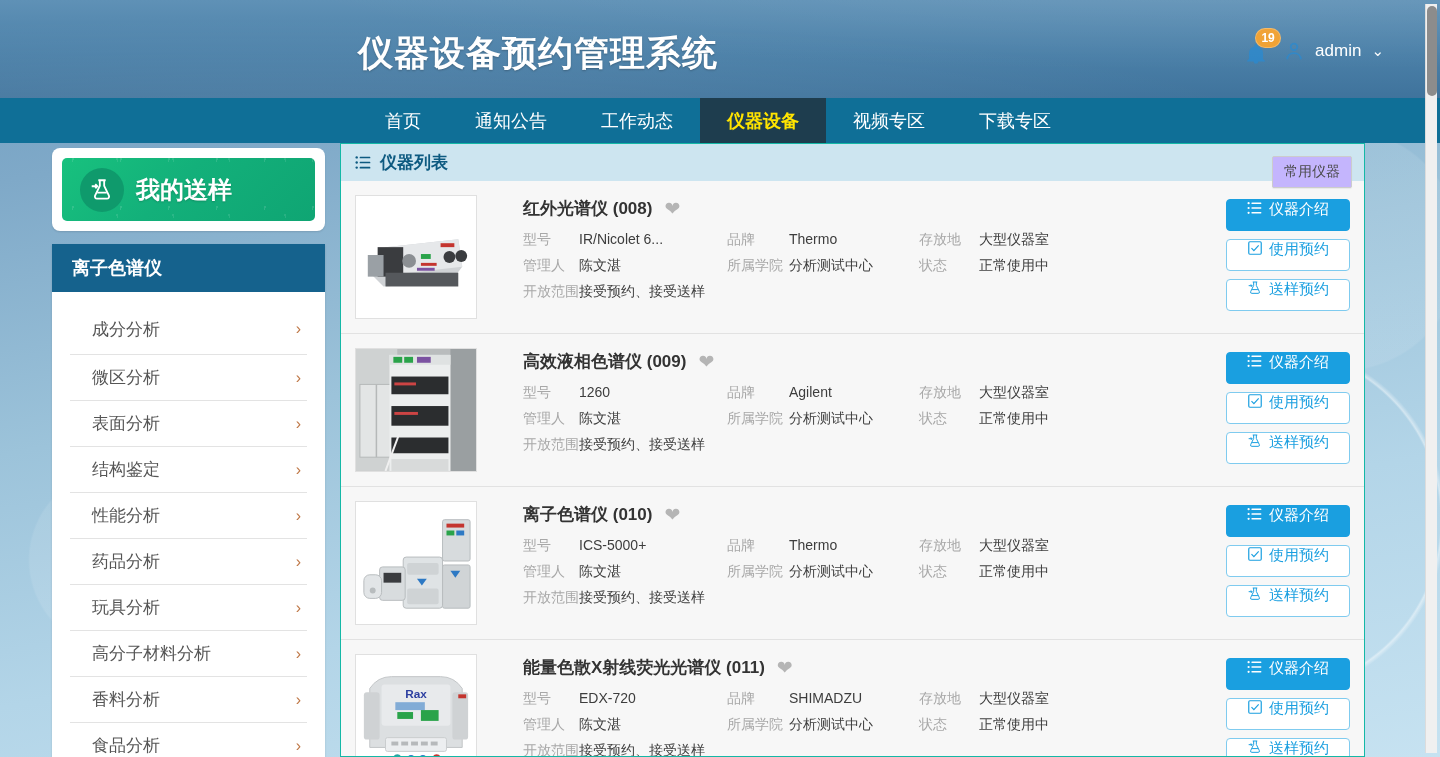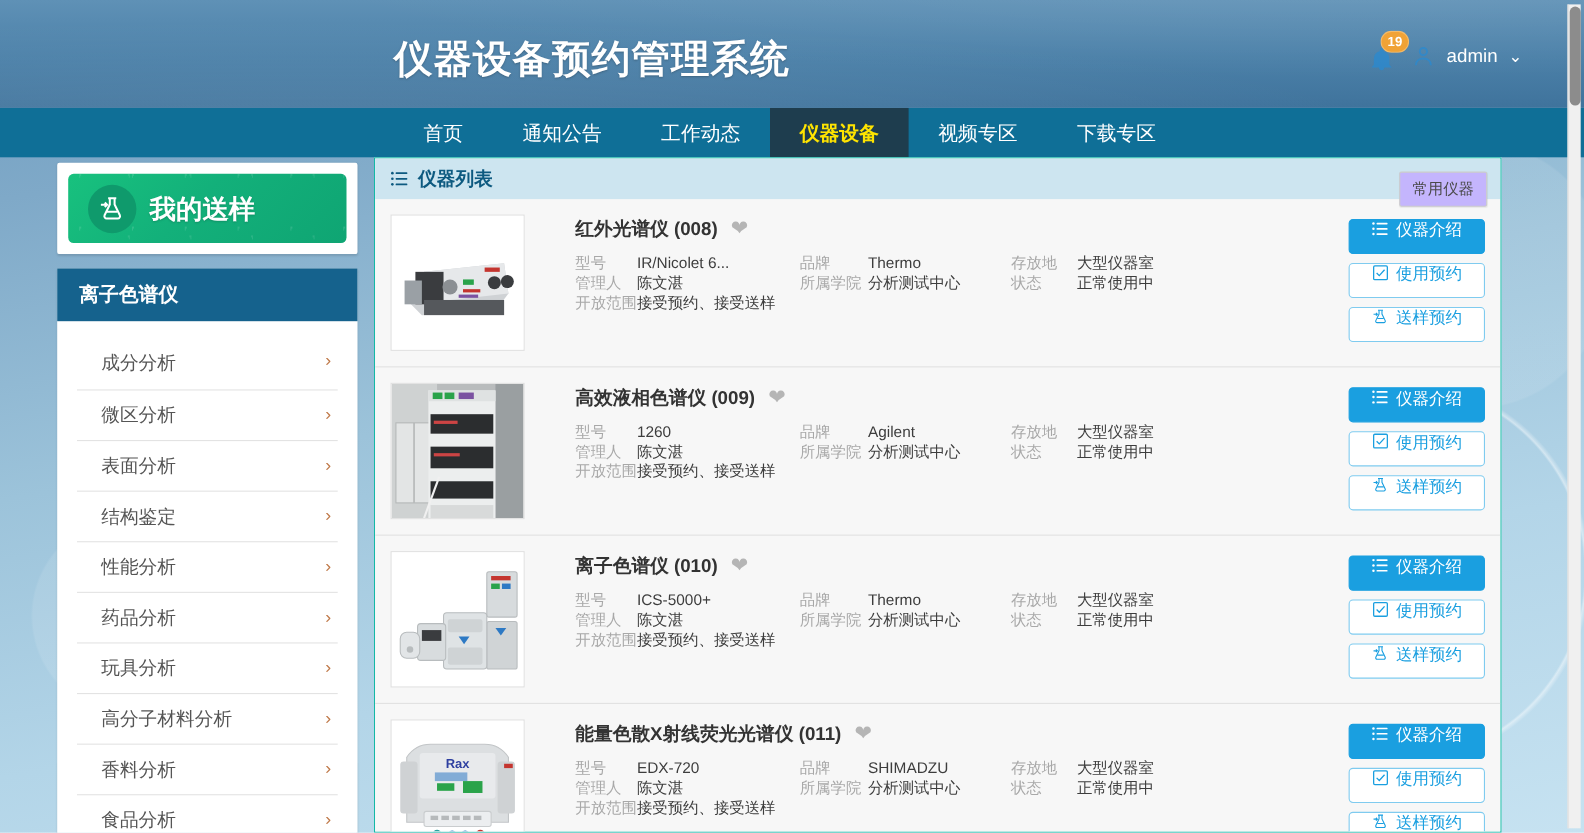--- a/index.html
+++ b/index.html
@@ -69,21 +69,21 @@
   }
   .nav-item.active {
     background: #1e3d4e; color: #ffe400; font-weight: bold;
   }
 
   
   .page { display: flex; padding: 0; height: 614px; }
   .sidebar { width: 340px; padding: 5px 15px 0 52px; }
 
   .sample-card {
-    background: #fff; border-radius: 2px;
+    background: #fff; border-radius: 8px;
     padding: 10px; margin-bottom: 13px;
     box-shadow: 0 1px 2px rgba(0,0,0,.12);
   }
   .sample-btn {
     height: 63px; border-radius: 5px;
     background: linear-gradient(135deg,#18c17e 0%,#13b07a 45%,#0fa573 100%);
     display: flex; align-items: center; gap: 12px;
     padding-left: 18px; position: relative; overflow: hidden;
     cursor: pointer;
   }
@@ -156,21 +156,21 @@
     width: 122px; height: 124px; flex: 0 0 122px;
     background: #fff; border: 1px solid #e0e0e0;
     position: relative; overflow: hidden;
   }
   .thumb .ph { position: absolute; inset: 0; }
 
   .info { flex: 1; padding-left: 46px; padding-top: 2px; }
   .title-line { display: flex; align-items: center; gap: 12px; margin-bottom: 11px; }
   .item-title { font-size: 17px; font-weight: bold; color: #333; }
   .heart { color: #b5b5b5; font-size: 19px; line-height: 1; cursor: pointer; }
-  .fields { display: grid; grid-template-columns: 56px 148px 62px 130px 60px auto; }
+  .fields { display: grid; grid-template-columns: 56px 148px 62px 130px 60px auto; row-gap: 8px; }
   .fk { color: #a8a8a8; font-size: 14px; }
   .fv { color: #3d3d3d; font-size: 14px; }
   .fv.wide { grid-column: span 5; }
 
   .actions {
     width: 124px; flex: 0 0 124px;
     display: flex; flex-direction: column; gap: 8px;
     padding-top: 4px;
   }
   .abtn {

